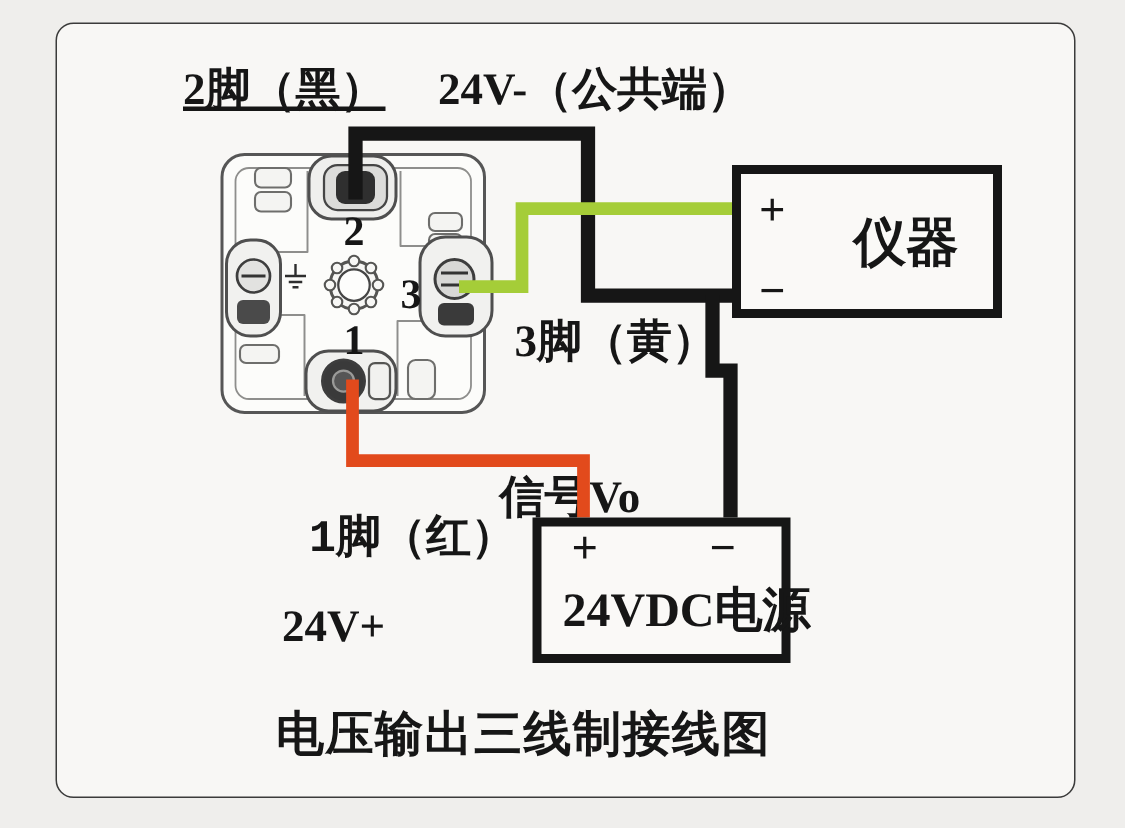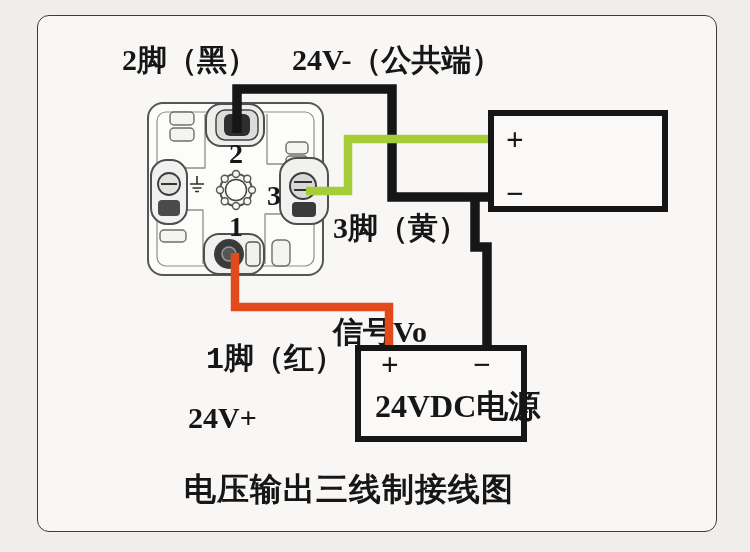--- a/index.html
+++ b/index.html
@@ -35,23 +35,23 @@
   #instrument-box .box-name{left:52px;top:0;right:0;height:100%;
     display:flex;align-items:center;justify-content:center;font-size:35px;}
   #power-box{left:355px;top:345px;width:172px;height:97px;}
   #power-box .plus{left:20px;top:-2px;}
   #power-box .minus{left:112px;top:-2px;}
   #power-box .box-name{left:0;right:0;top:34px;text-align:center;font-size:32px;margin-left:14px;}
   #diagram-title{
     position:absolute;left:37px;top:468px;width:624px;text-align:center;
     font-weight:700;font-size:32px;color:#161616;letter-spacing:1px;z-index:1;
   }
-  #pin2-label{left:122px;top:44px;}
+  #pin2-label{left:122px;top:44px;text-decoration:underline;}
   #common-label{left:292px;top:44px;}
-  #pin3-label{left:333px;top:212px;}
+  #pin3-label{left:343px;top:212px;}
   #signal-label{left:333px;top:275px;margin-top:41px;}
   #pin1-label{left:206px;top:344px;font-family:Liberation Mono, monospace;}
   #v24plus-label{left:188px;top:402px;}
 </style>
 </head>
 <body>
 
 <div class="panel"></div>
 
 <div class="label" id="pin2-label">2脚（黑）</div>
@@ -135,19 +135,20 @@
   <path d="M475 197 L475 247 L487 247 L487 347" fill="none" stroke-width="9.5" stroke="#161616"></path>
 
   <path d="M306 191 L348 191 L348 139 L490 139" fill="none" stroke-width="8.5" stroke="#a5cd38"></path>
 
   <path d="M235 253 L235 307 L389 307 L389 347" fill="none" stroke-width="8.5" stroke="#e24a1c"></path>
 </svg>
 
 <div class="box" id="instrument-box">
   <div class="sign plus">+</div>
   <div class="sign minus">−</div>
+  <div class="box-name">仪器</div>
 </div>
 
 <div class="box" id="power-box">
   <div class="sign plus">+</div>
   <div class="sign minus">−</div>
   <div class="box-name">24VDC电源</div>
 </div>
 
 </body></html>

